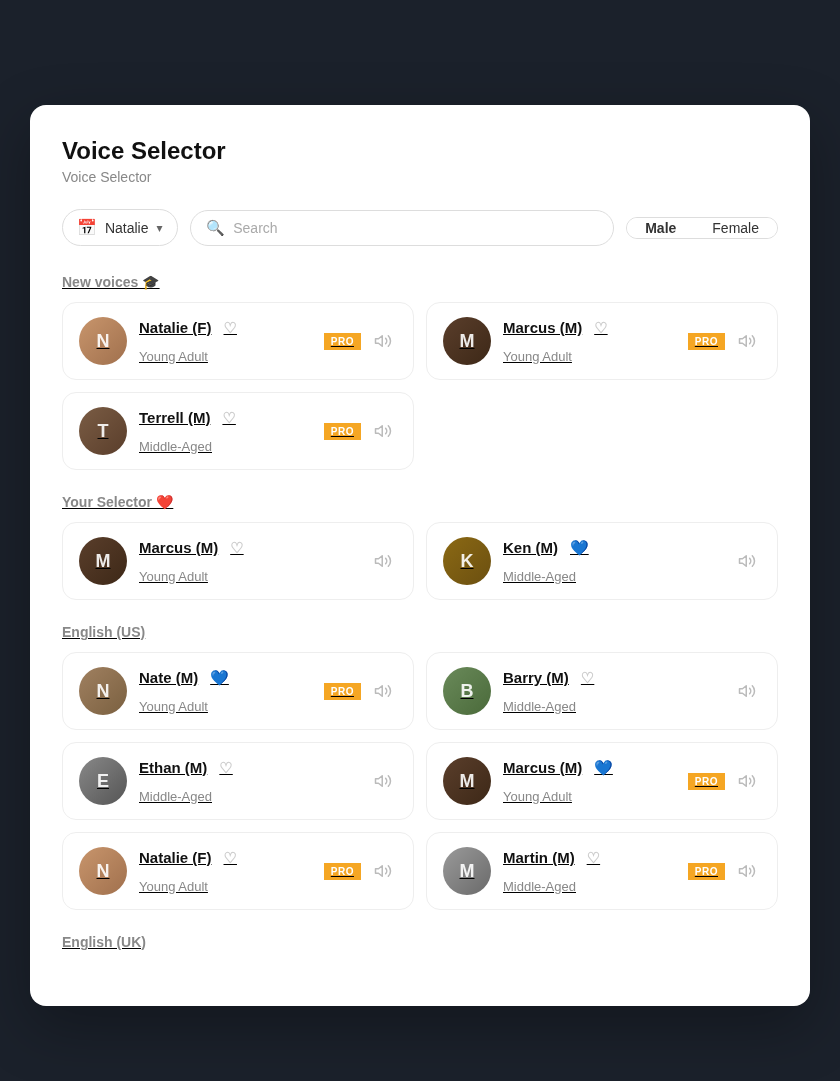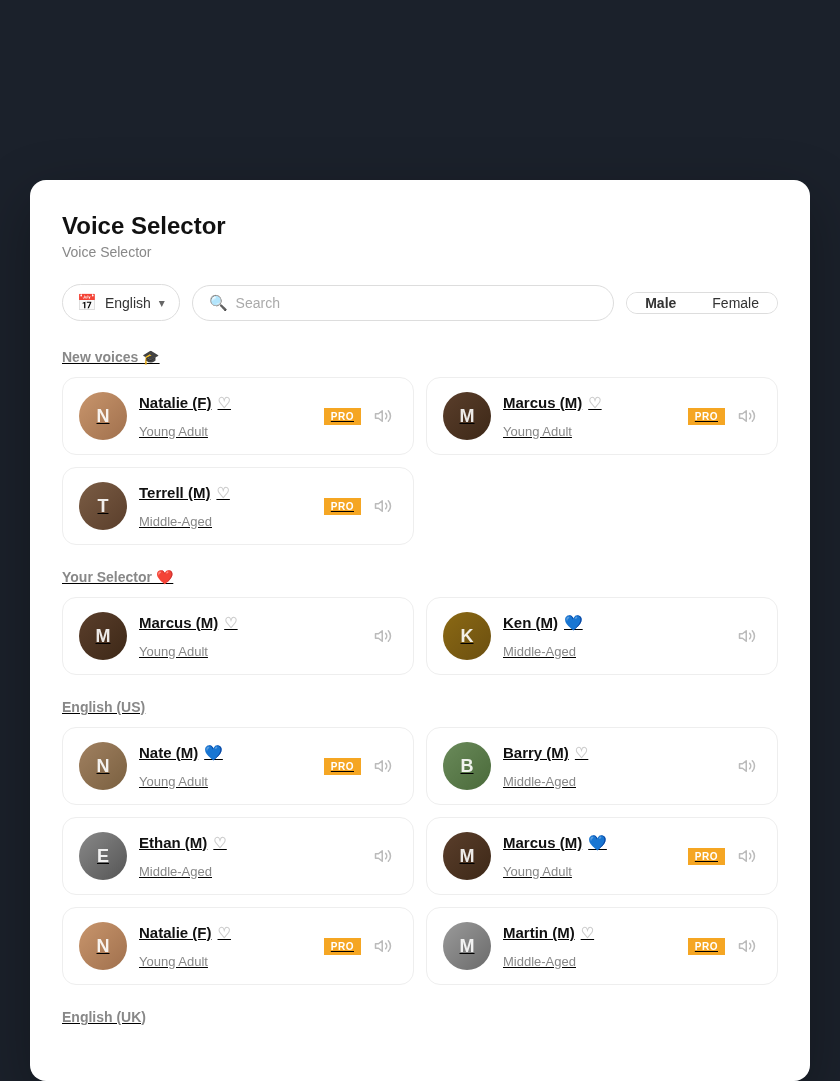--- a/index.html
+++ b/index.html
@@ -10,21 +10,21 @@
       min-height: 1081px;
       position: relative;
       overflow: hidden;
     }
 
     .modal-overlay {
       position: absolute;
       top: 0; left: 0; right: 0; bottom: 0;
       background: rgba(0,0,0,0.4);
       display: flex;
-      align-items: flex-end;
+      align-items: center;
       justify-content: center;
     }
 
     .modal {
       background: #fff;
       border-radius: 16px;
       width: 780px;
       margin-top: 30px;
       padding: 32px;
       box-shadow: 0 20px 60px rgba(0,0,0,0.3);
@@ -167,21 +167,21 @@
     .voice-info {
       flex: 1;
     }
 
     .voice-name {
       font-size: 15px;
       font-weight: 600;
       color: #111;
       display: flex;
       align-items: center;
-      gap: 6px;
+      gap: 12px;
     }
 
     .voice-age {
       font-size: 13px;
       color: #888;
       margin-top: 12px;
     }
 
     .heart-icon {
       font-size: 15px;
@@ -247,21 +247,21 @@
 
 <div class="modal-overlay">
   <div class="modal">
 
     <div class="modal-title">Voice Selector</div>
     <div class="modal-subtitle">Voice Selector</div>
 
     <div class="filter-bar">
       <div class="lang-selector">
         <span class="cal-icon">📅</span>
-        <span>English</span>
+        <span>Natalie</span>
         <span class="chevron">▾</span>
       </div>
 
       <div class="search-bar">
         <span style="color:#aaa; font-size:15px;">🔍</span>
         <input type="text" placeholder="Search" style="">
       </div>
 
       <div class="gender-toggle">
         <button class="gender-btn active">Male</button>

